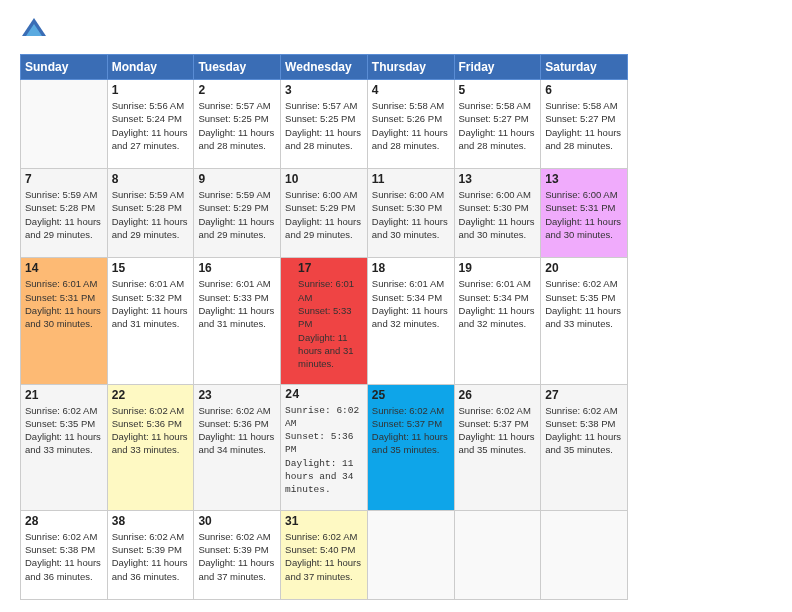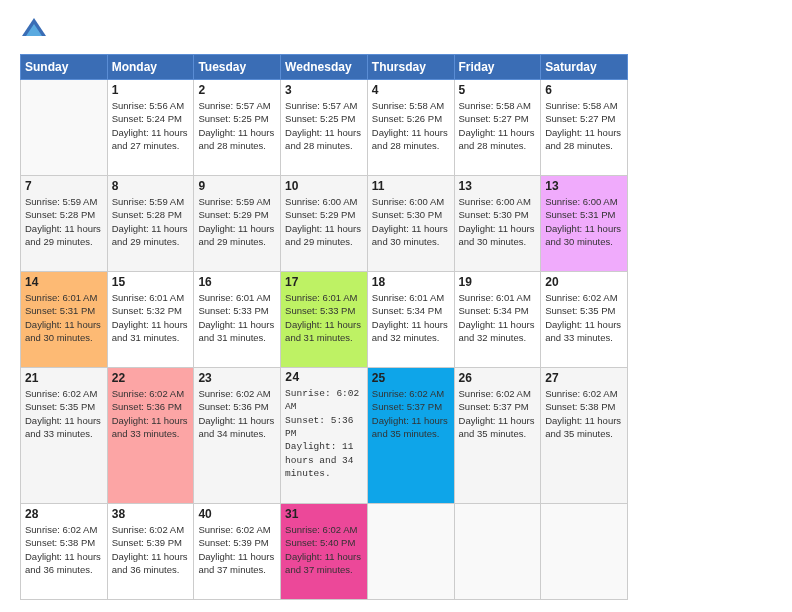--- a/index.html
+++ b/index.html
@@ -200,21 +200,21 @@
             <div class="day-info">Sunrise: 6:01 AM<br>Sunset: 5:31 PM<br>Daylight: 11 hours and 30 minutes.</div>
           </td>
           <td style="background-color: rgb(255, 255, 255);">
             <span class="day-number">15</span>
             <div class="day-info">Sunrise: 6:01 AM<br>Sunset: 5:32 PM<br>Daylight: 11 hours and 31 minutes.</div>
           </td>
           <td style="background-color: rgb(255, 255, 255);">
             <span class="day-number">16</span>
             <div class="day-info">Sunrise: 6:01 AM<br>Sunset: 5:33 PM<br>Daylight: 11 hours and 31 minutes.</div>
           </td>
-          <td style="background-color: #bef264;">
+          <td style="background-color: #ef4444; padding-left: 17px;">
             <span class="day-number">17</span>
             <div class="day-info">Sunrise: 6:01 AM<br>Sunset: 5:33 PM<br>Daylight: 11 hours and 31 minutes.</div>
           </td>
           <td style="background-color: rgb(255, 255, 255);">
             <span class="day-number">18</span>
             <div class="day-info">Sunrise: 6:01 AM<br>Sunset: 5:34 PM<br>Daylight: 11 hours and 32 minutes.</div>
           </td>
           <td style="background-color: rgb(255, 255, 255);">
             <span class="day-number">19</span>
             <div class="day-info">Sunrise: 6:01 AM<br>Sunset: 5:34 PM<br>Daylight: 11 hours and 32 minutes.</div>
@@ -222,21 +222,21 @@
           <td style="background-color: rgb(255, 255, 255);">
             <span class="day-number">20</span>
             <div class="day-info">Sunrise: 6:02 AM<br>Sunset: 5:35 PM<br>Daylight: 11 hours and 33 minutes.</div>
           </td>
         </tr>
         <tr>
           <td style="background-color: rgb(245, 245, 245);">
             <span class="day-number">21</span>
             <div class="day-info">Sunrise: 6:02 AM<br>Sunset: 5:35 PM<br>Daylight: 11 hours and 33 minutes.</div>
           </td>
-          <td style="background-color: #fca5a5;">
+          <td style="background-color: #fef9c3;">
             <span class="day-number">22</span>
             <div class="day-info">Sunrise: 6:02 AM<br>Sunset: 5:36 PM<br>Daylight: 11 hours and 33 minutes.</div>
           </td>
           <td style="background-color: rgb(245, 245, 245);">
             <span class="day-number">23</span>
             <div class="day-info">Sunrise: 6:02 AM<br>Sunset: 5:36 PM<br>Daylight: 11 hours and 34 minutes.</div>
           </td>
           <td style="background-color: rgb(245, 245, 245); font-family: Liberation Mono, monospace;">
             <span class="day-number">24</span>
             <div class="day-info">Sunrise: 6:02 AM<br>Sunset: 5:36 PM<br>Daylight: 11 hours and 34 minutes.</div>
@@ -257,24 +257,24 @@
         <tr>
           <td style="background-color: rgb(255, 255, 255);">
             <span class="day-number">28</span>
             <div class="day-info">Sunrise: 6:02 AM<br>Sunset: 5:38 PM<br>Daylight: 11 hours and 36 minutes.</div>
           </td>
           <td style="background-color: rgb(255, 255, 255);">
             <span class="day-number">38</span>
             <div class="day-info">Sunrise: 6:02 AM<br>Sunset: 5:39 PM<br>Daylight: 11 hours and 36 minutes.</div>
           </td>
           <td style="background-color: rgb(255, 255, 255);">
-            <span class="day-number">40</span>
+            <span class="day-number">30</span>
             <div class="day-info">Sunrise: 6:02 AM<br>Sunset: 5:39 PM<br>Daylight: 11 hours and 37 minutes.</div>
           </td>
-          <td style="background-color: #ec4899;">
+          <td style="background-color: #fef9c3;">
             <span class="day-number">31</span>
             <div class="day-info">Sunrise: 6:02 AM<br>Sunset: 5:40 PM<br>Daylight: 11 hours and 37 minutes.</div>
           </td>
           <td class="empty-cell" style="background-color: rgb(249, 249, 249);"></td>
           <td class="empty-cell" style="background-color: rgb(249, 249, 249);"></td>
           <td class="empty-cell" style="background-color: rgb(249, 249, 249);"></td>
         </tr>
       </tbody>
   </table>
 </div>

